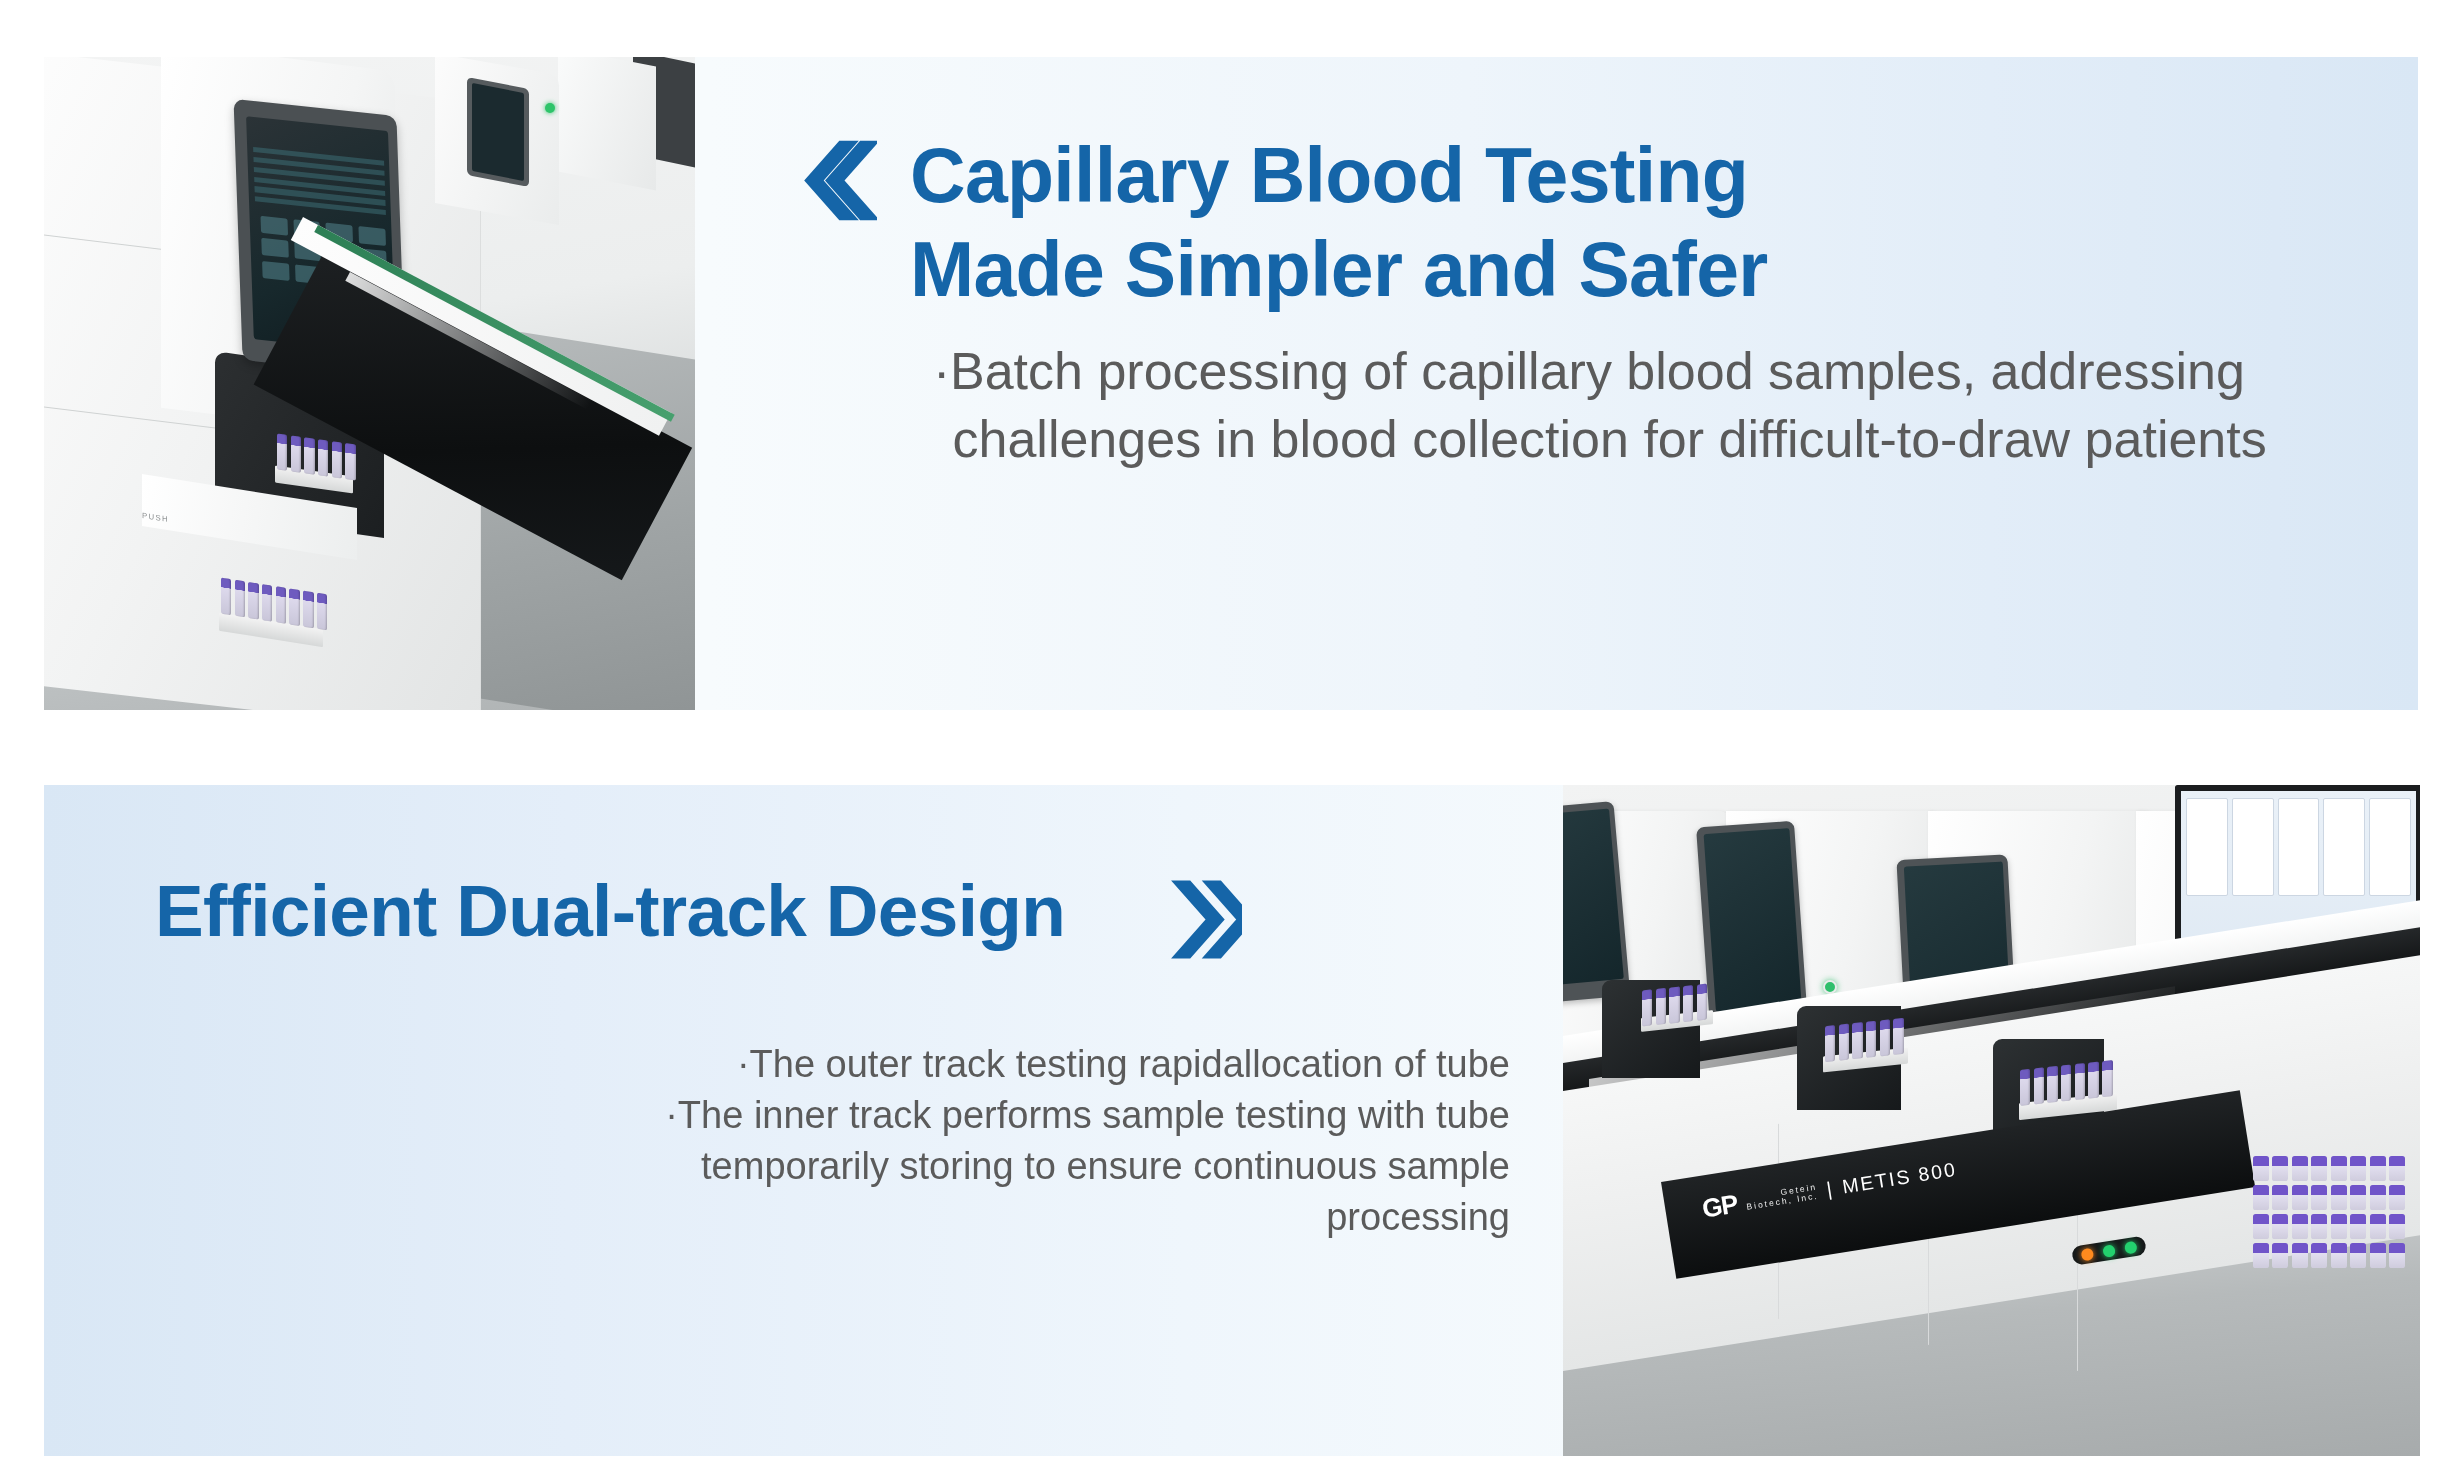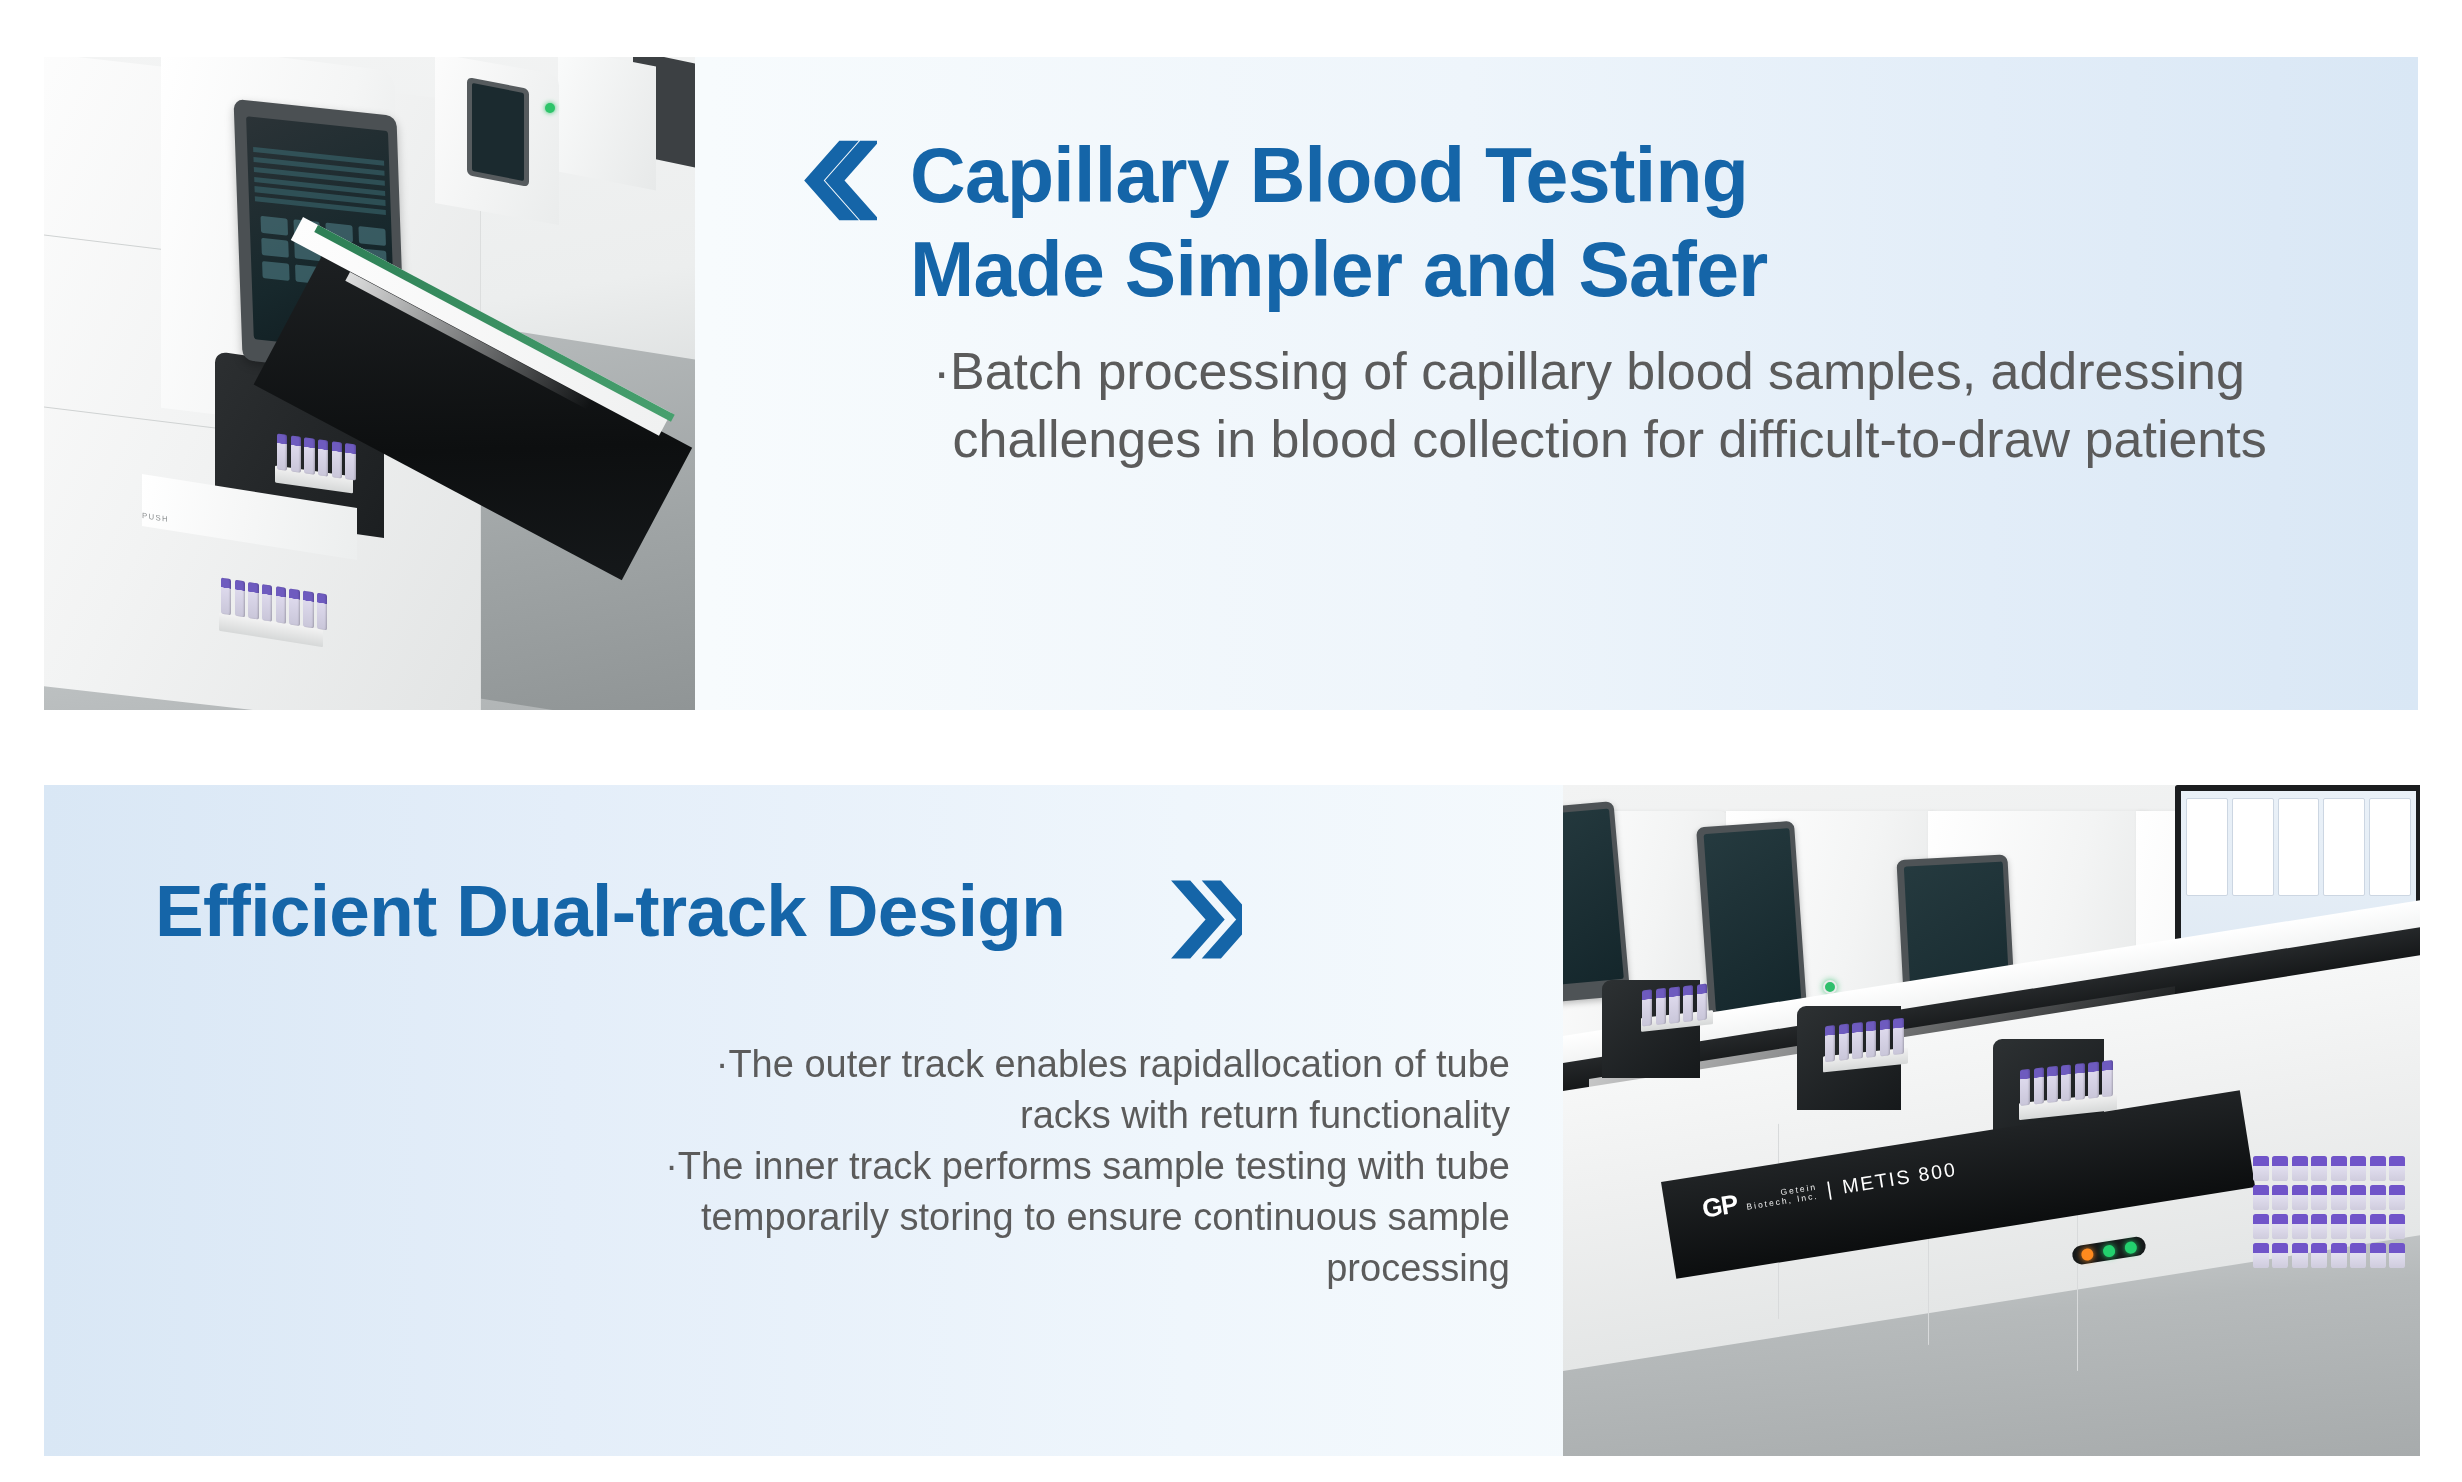--- a/index.html
+++ b/index.html
@@ -265,22 +265,21 @@
     <div class="p2-heading-row">
       <h1 class="p2-title">Efficient Dual-track Design</h1>
       <svg class="chev-right" viewBox="0 0 120 130">
         <polygon points="10,4 40,4 94,65 40,126 10,126 64,65" fill="#1565a8"></polygon>
         <polygon points="58,4 88,4 142,65 88,126 58,126 112,65" fill="#1565a8"></polygon>
       </svg>
     </div>
 
     <div class="p2-body">
       <div class="bullet-line">
-        <span class="dot">·</span><span>The outer track enables rapidallocation of tube</span>
-        <span class="cont">racks with return functionality</span>
+        <span class="dot">·</span><span>The outer track testing rapidallocation of tube</span>
       </div>
       <div class="bullet-line">
         <span class="dot">·</span><span>The inner track performs sample testing with tube</span>
         <span class="cont">temporarily storing to ensure continuous sample</span>
         <span class="cont">processing</span>
       </div>
     </div>
 
     <div class="p2-photo">
       <div class="ph2-bg"></div>

